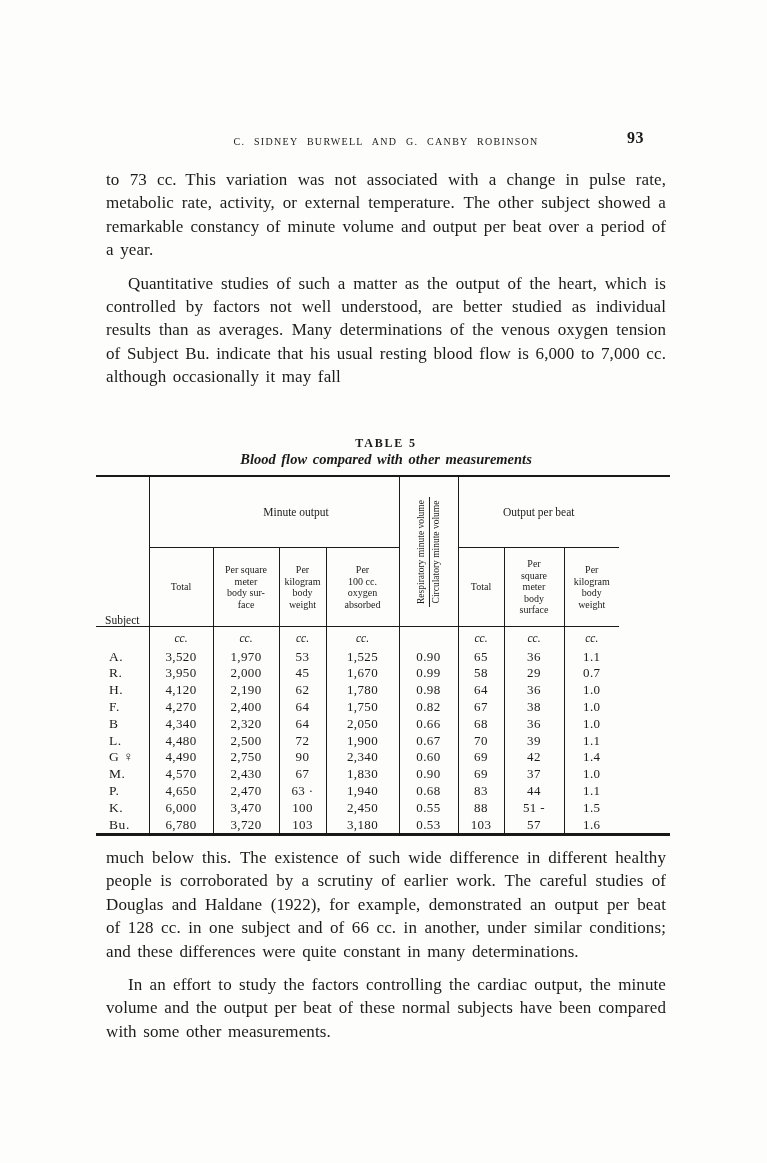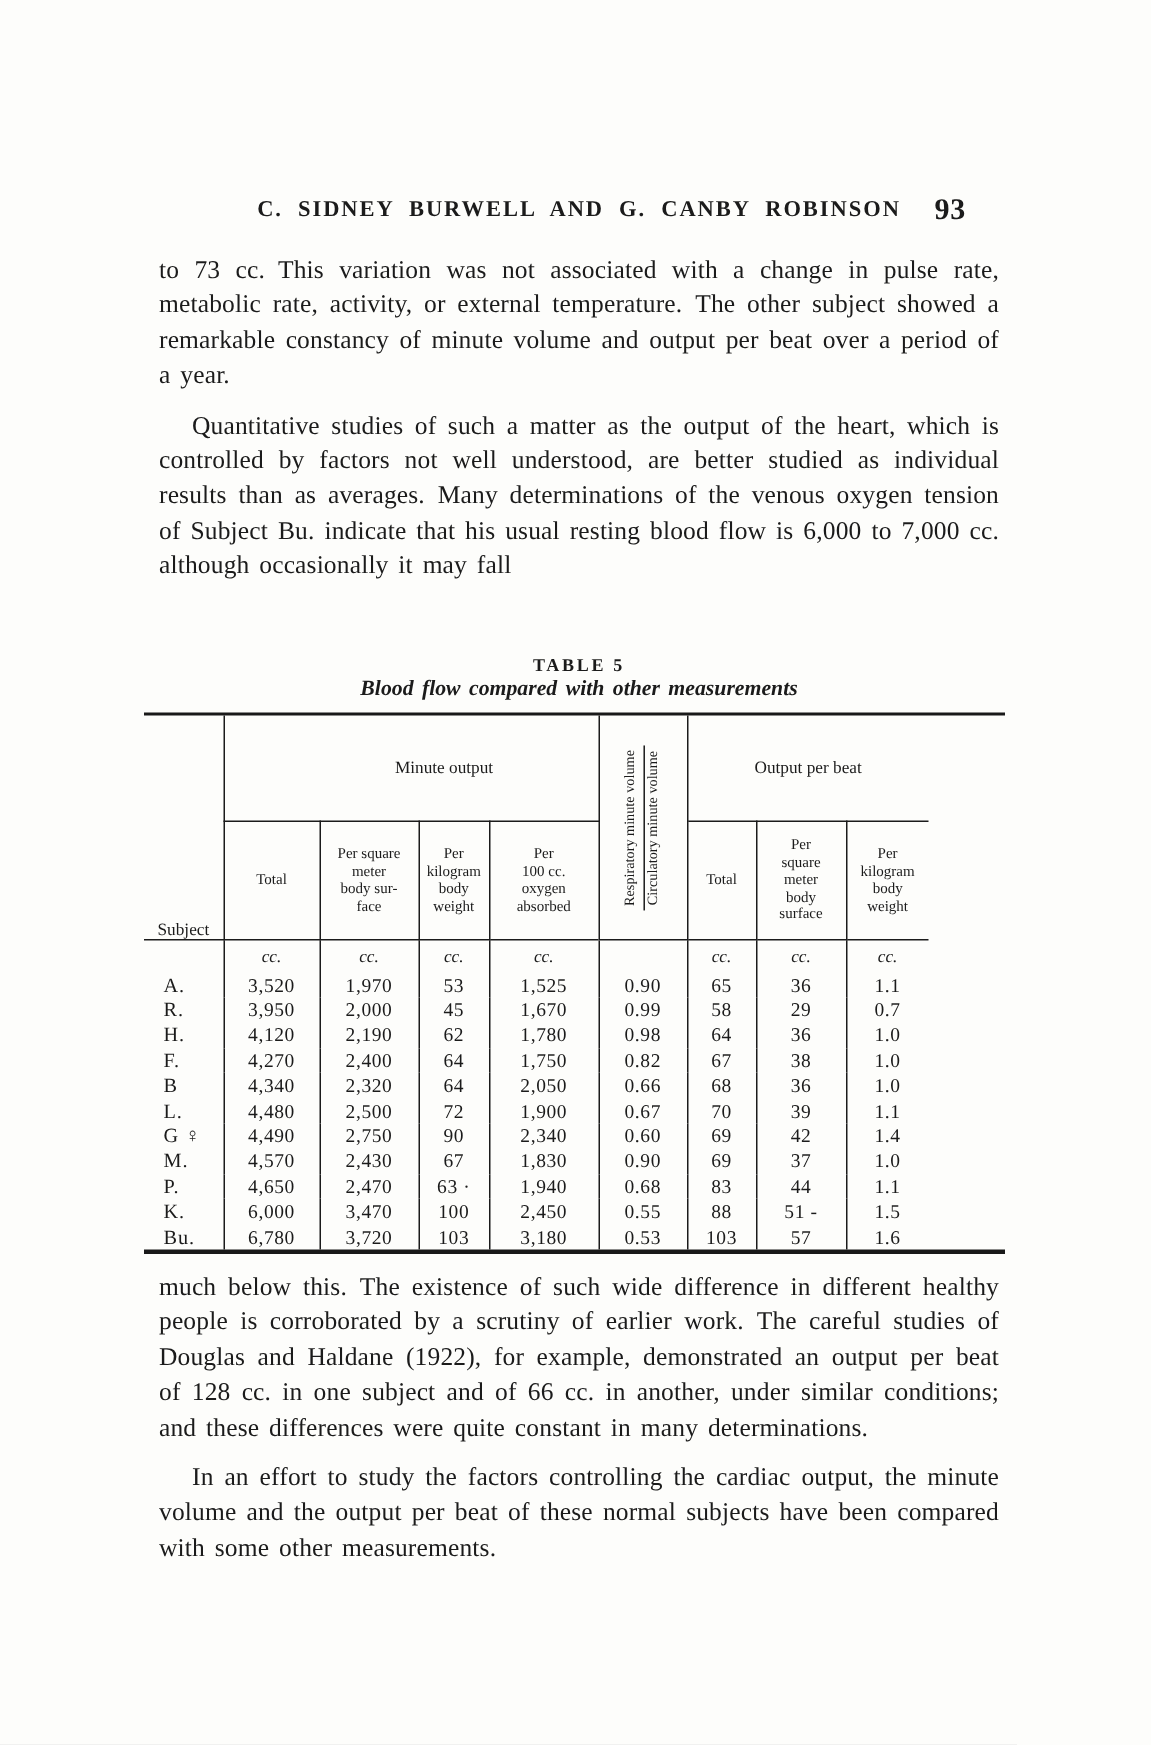--- a/index.html
+++ b/index.html
@@ -9,25 +9,25 @@
     background:#fdfdfb;
     color:#1b1b1b;
     font-family:"Liberation Serif","DejaVu Serif",serif;
     overflow:hidden;
   }
   .content{position:absolute;left:96px;top:131px;width:580px;}
 
   
   .running-head{position:relative;height:18px;text-align:center;}
   .rh-title{
-    font-weight:bold;font-size:15px;letter-spacing:1.3px;word-spacing:5px;
+    font-weight:normal;font-size:10px;letter-spacing:1.3px;word-spacing:5px;
   }
   .rh-page{
     position:absolute;right:32px;top:-2px;
-    font-weight:bold;font-size:20px;letter-spacing:.5px;
+    font-weight:bold;font-size:16px;letter-spacing:.5px;
   }
 
   
   p.body{
     margin:10px;
     font-size:17px;line-height:23.4px;
     text-align:justify;
     word-spacing:2.2px;letter-spacing:.1px;
   }
   p.first{margin-top:19px;}

